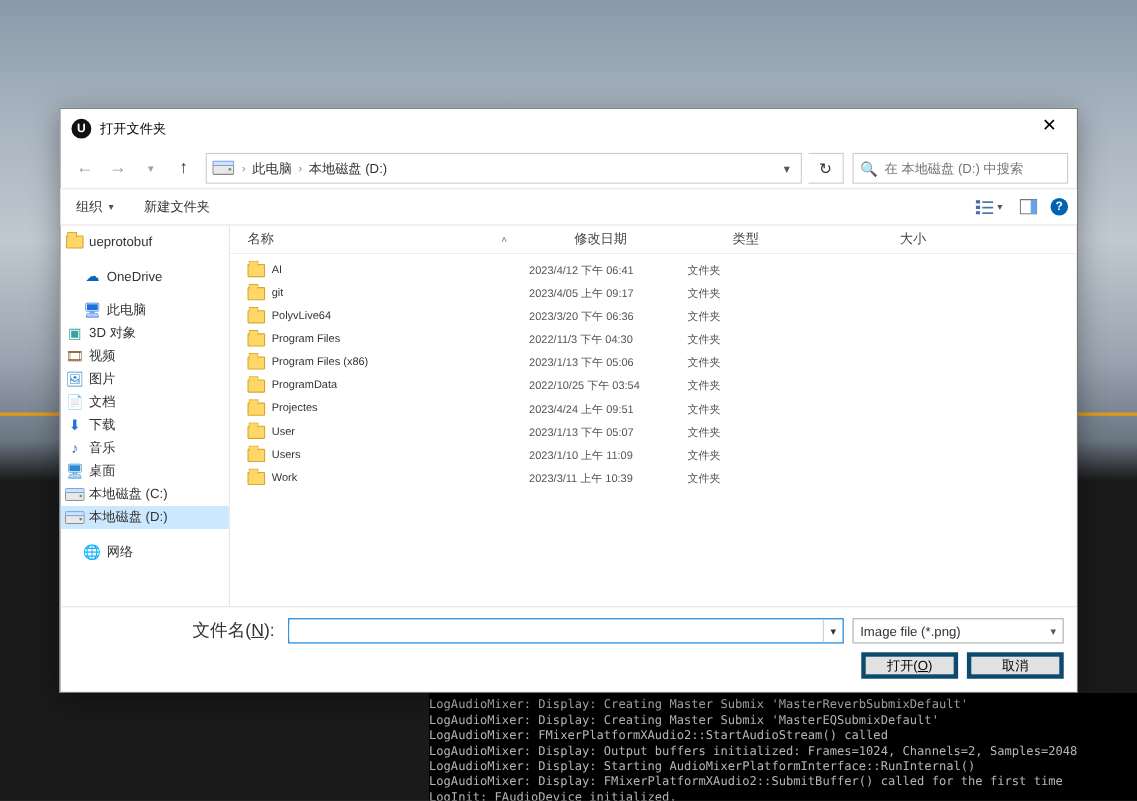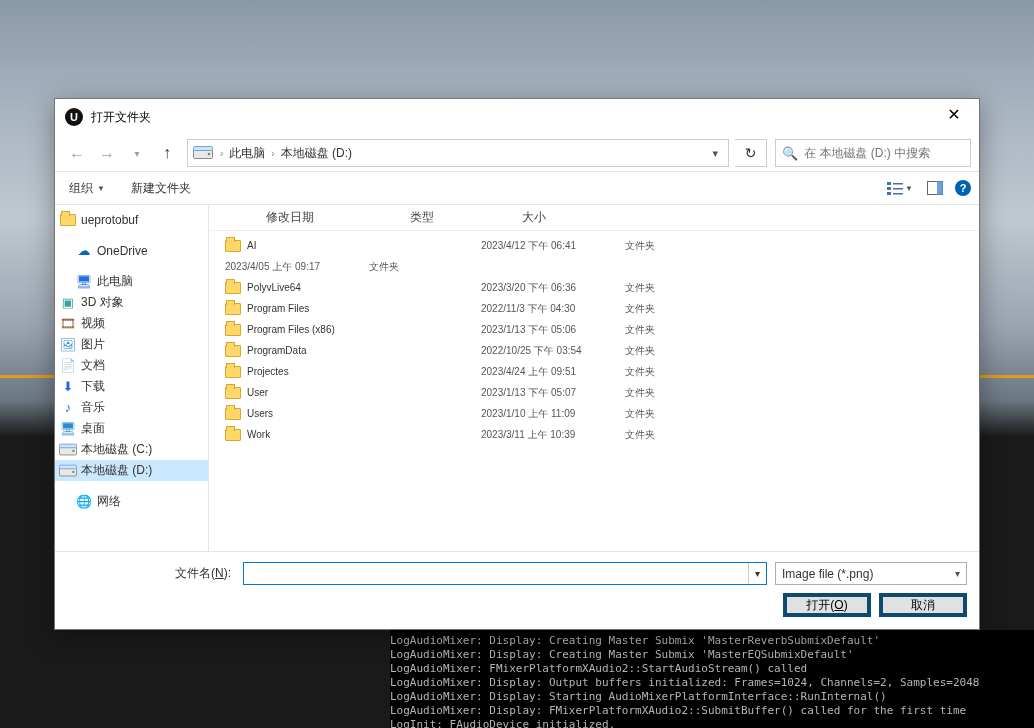--- a/index.html
+++ b/index.html
@@ -83,33 +83,33 @@
 .folder { width: 16px; height: 12px; background: #ffd768; border: 1px solid #d9a72d; border-radius: 1px; position: relative; display: inline-block; }
 .folder::before { content: ""; position: absolute; top: -4px; left: 0; width: 7px; height: 4px; background: #ffd768; border: 1px solid #d9a72d; border-bottom: none; border-radius: 1px 1px 0 0; }
 
 
 .listwrap { flex: 1; display: flex; flex-direction: column; }
 .lhdr { height: 26px; display: flex; align-items: center; font-size: 12px; color: #444; border-bottom: 1px solid #eee; padding-left: 12px; }
 .lhdr .col { padding: 0 4px; }
 .col-name { width: 256px; display: flex; align-items: center; }
 .col-date { width: 144px; margin-left: 41px; }
 .col-type { width: 112px; }
-.col-size { width: 80px; }
+.col-size { width: 80px; margin-left: 40px; }
 .sort-arrow { margin-left: auto; margin-right: 12px; color: #666; font-size: 9px; }
 .list { flex: 1; overflow: auto; padding-top: 4px; }
 .row { display: flex; align-items: center; height: 21px; font-size: 10px; padding-left: 12px; }
 .row .cell { padding: 0 4px; }
 .row .cname { width: 256px; display: flex; align-items: center; gap: 6px; color: #333; }
 .row .cdate { width: 144px; color: #555; }
 .row .ctype { width: 112px; color: #555; }
 
 
 .bottom { border-top: 1px solid #e5e5e5; padding: 10px 12px 12px 12px; display: flex; flex-direction: column; gap: 8px; }
 .brow { display: flex; align-items: center; gap: 8px; }
-.flabel { font-size: 12px; color: #333; margin-left: 108px; margin-right: 4px; }
+.flabel { font-size: 16px; color: #333; margin-left: 108px; margin-right: 4px; }
 .mn { text-decoration: underline; }
 .fname { flex: 1; }
 .fname-wrap { display: flex; border: 1px solid #0078d7; height: 23px; align-items: center; background: #fff; }
 .fname-wrap input { flex: 1; border: none; outline: none; font-size: 12px; padding: 0 6px; }
 .fname-wrap .dd { width: 18px; text-align: center; color: #333; font-size: 10px; border-left: 1px solid #ccc; height: 100%; display: flex; align-items: center; justify-content: center; }
 .ftype { width: 192px; height: 23px; border: 1px solid #adadad; display: flex; align-items: center; padding: 0 6px; font-size: 12px; color: #333; }
 .ftype .dd { margin-left: auto; font-size: 10px; color: #555; }
 .btns { display: flex; justify-content: flex-end; gap: 8px; }
 .btn { width: 88px; height: 24px; border: 4px solid #0c4a6e; background: #e1e1e1; font-size: 12px; display: flex; align-items: center; justify-content: center; }
 </style>
@@ -277,34 +277,42 @@
         <div style="height: 10px;"></div>
         <div class="tnode indent1">
           <span class="tico">
             <span style="color:#1e6fd9">🌐</span>
           </span>
           <span>网络</span>
         </div>
       </div>
     <div class="listwrap">
       <div class="lhdr">
+        <div class="col col-name">
+            <span>名称</span>
+            <span class="sort-arrow">˄</span>
+          </div>
         <div class="col col-date">修改日期</div>
         <div class="col col-type">类型</div>
         <div class="col col-size">大小</div>
       </div>
       <div class="list" id="filelist">
           <div class="row">
             <div class="cell cname">
               <span class="folder"></span>
               <span>AI</span>
             </div>
             <div class="cell cdate">2023/4/12 下午 06:41</div>
             <div class="cell ctype">文件夹</div>
           </div>
           <div class="row">
+            <div class="cell cname">
+              <span class="folder"></span>
+              <span>git</span>
+            </div>
             <div class="cell cdate">2023/4/05 上午 09:17</div>
             <div class="cell ctype">文件夹</div>
           </div>
           <div class="row">
             <div class="cell cname">
               <span class="folder"></span>
               <span>PolyvLive64</span>
             </div>
             <div class="cell cdate">2023/3/20 下午 06:36</div>
             <div class="cell ctype">文件夹</div>

